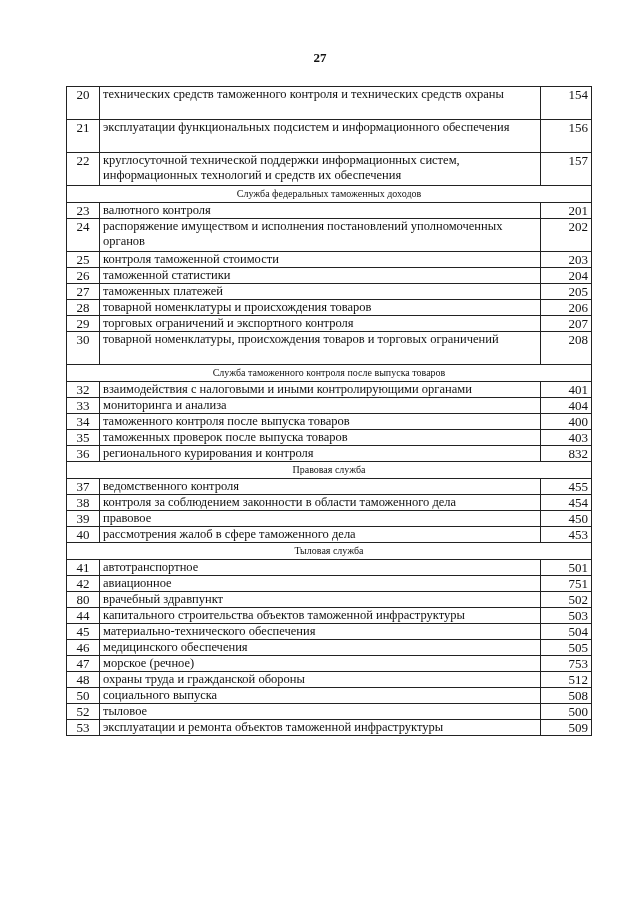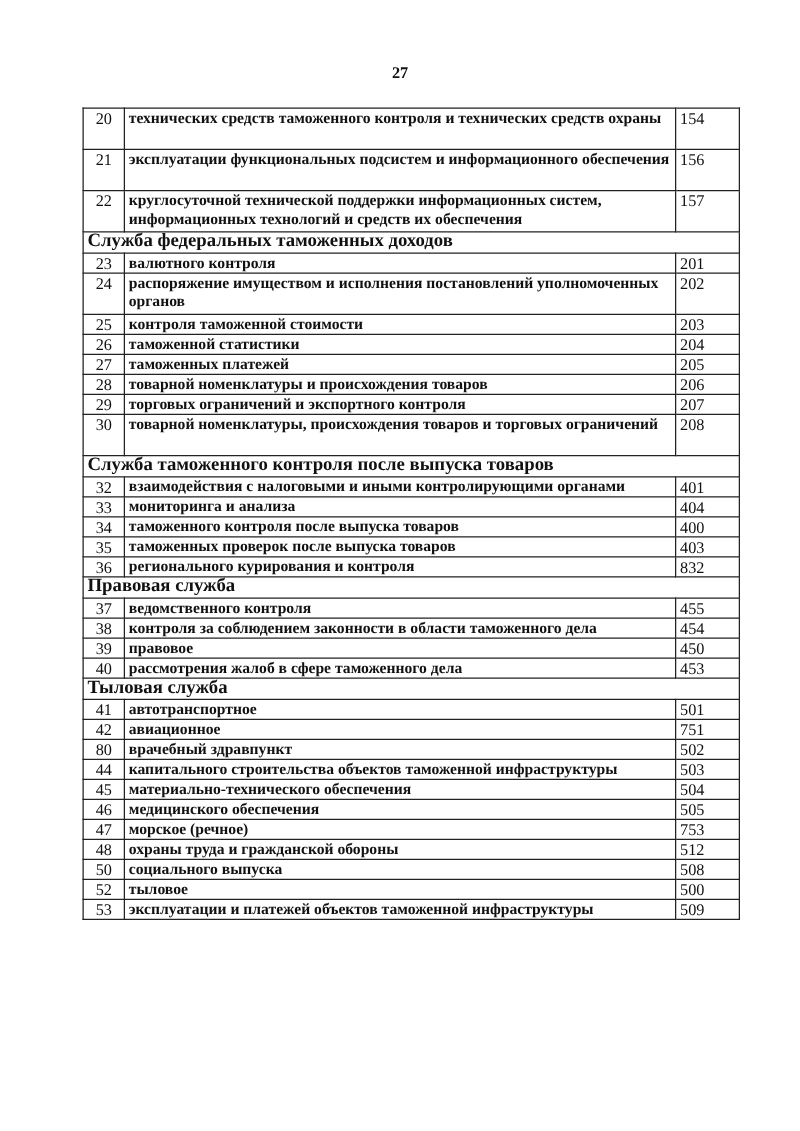--- a/index.html
+++ b/index.html
@@ -4,23 +4,23 @@
 <style>
   html, body { margin: 0; padding: 0; background: #ffffff; }
   body { width: 640px; height: 905px; position: relative; overflow: hidden;
          font-family: "Liberation Serif", serif; color: #111; }
   .page-num { position: absolute; top: 50px; left: 0; width: 640px; text-align: center;
               font-size: 13px; font-weight: bold; }
   table.main { position: absolute; top: 86px; left: 66px; width: 526px;
                border-collapse: collapse; font-size: 12.5px; line-height: 15px; }
   table.main td { border: 1px solid #222; padding: 0 3px; vertical-align: top; }
   td.num { width: 26px; text-align: center; font-size: 13px; }
-  td.name { padding-left: 2px; font-weight: bold; }
-  td.code { width: 44px; text-align: left; font-size: 13px; }
-  tr.section td { text-align: left; font-weight: bold; font-size: 15px; height: 16px; }
+  td.name { padding-left: 2px; }
+  td.code { width: 44px; text-align: right; font-size: 13px; }
+  tr.section td { text-align: center; font-weight: normal; font-size: 10px; height: 16px; }
   tr.row td { height: 15px; }
   tr.row.tall td { height: 32px; margin-left: 48px; }
 </style>
 </head>
 <body>
 
 <div class="page-num">27</div>
 
 <table class="main">
   <tbody id="tbody">
@@ -181,17 +181,17 @@
         <td class="name">социального выпуска</td>
         <td class="code">508</td>
       </tr>
       <tr class="row">
         <td class="num">52</td>
         <td class="name">тыловое</td>
         <td class="code">500</td>
       </tr>
       <tr class="row">
         <td class="num">53</td>
-        <td class="name">эксплуатации и платежей объектов таможенной инфраструктуры</td>
+        <td class="name">эксплуатации и ремонта объектов таможенной инфраструктуры</td>
         <td class="code">509</td>
       </tr>
     </tbody>
 </table>
 
 </body></html>

